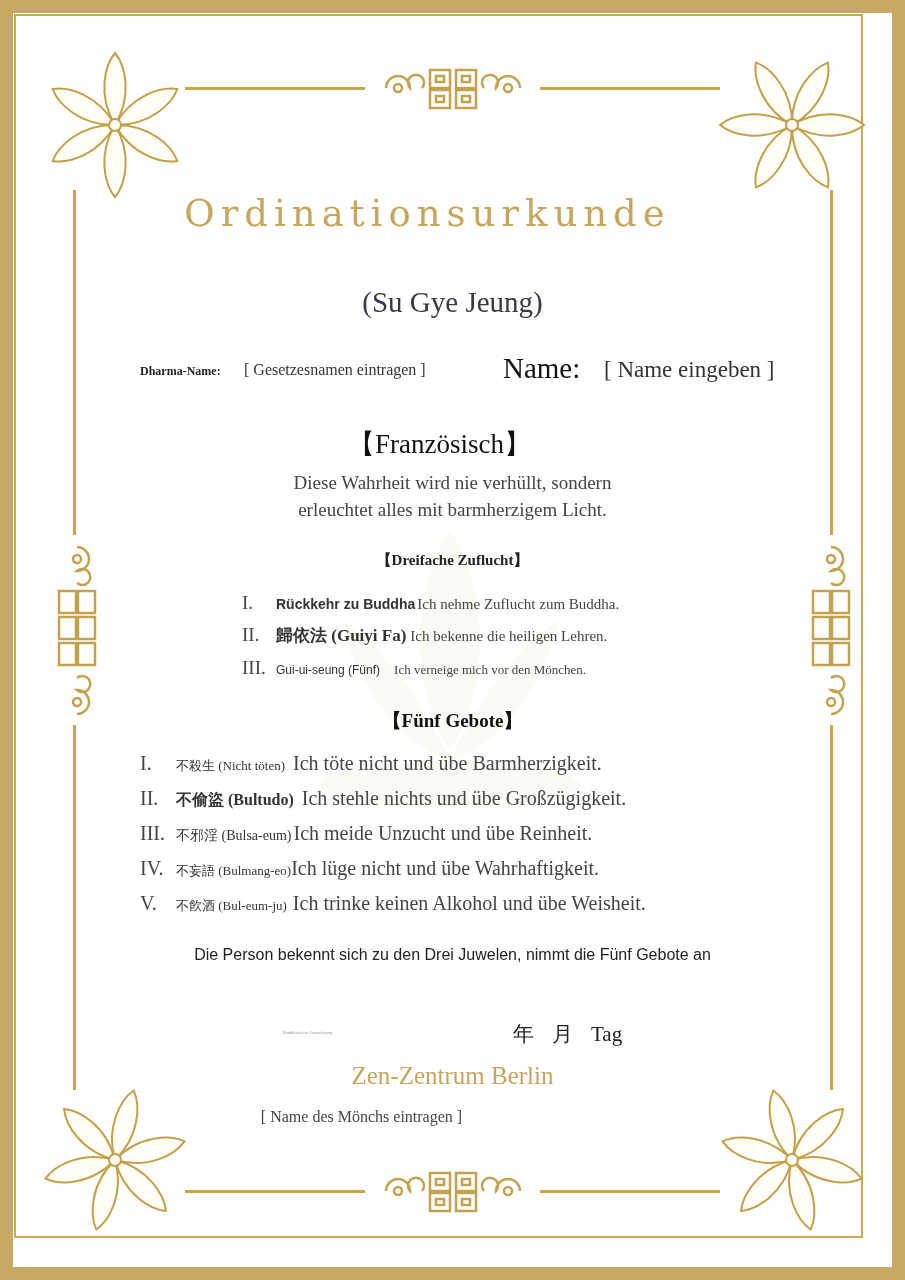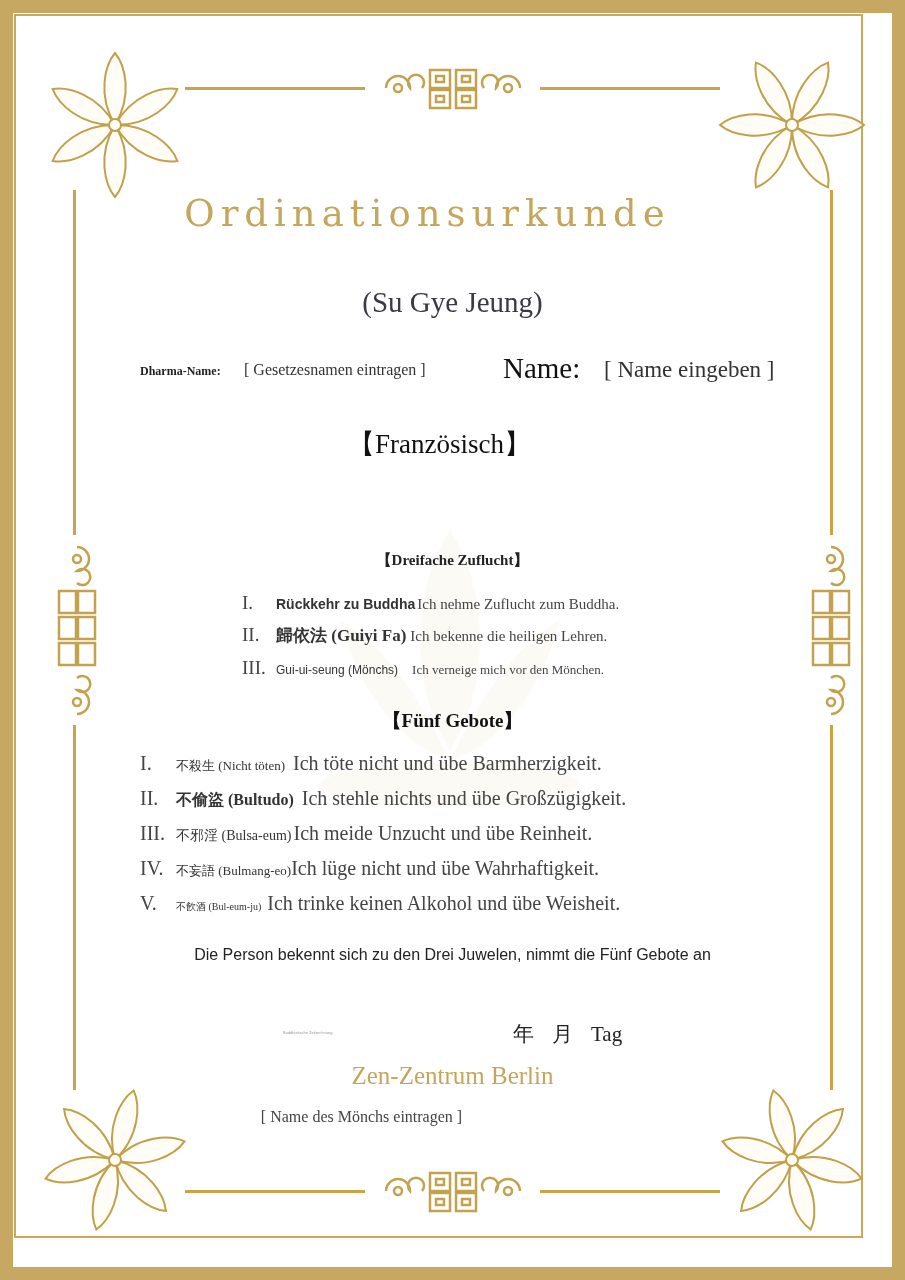--- a/index.html
+++ b/index.html
@@ -157,50 +157,52 @@
 <div class="abs center title">Ordinationsurkunde</div>
 <div class="abs center subtitle">(Su Gye Jeung)</div>
 
 <div class="abs dharma-label">Dharma-Name:</div>
 <div class="abs dharma-val">[ Gesetzesnamen eintragen ]</div>
 <div class="abs name-label">Name:</div>
 <div class="abs name-val">[ Name eingeben ]</div>
 
 <div class="abs center section-lang">【Französisch】</div>
 <div class="abs center intro">
+  <div>Diese Wahrheit wird nie verhüllt, sondern</div>
+  <div>erleuchtet alles mit barmherzigem Licht.</div>
 </div>
 
 <div class="abs center refuge-h">【Dreifache Zuflucht】</div>
 
 <div class="row" style="left:242px;top:592px;">
   <span class="num" style="width:34px;font-size:19px;">I.</span><span style="font-size:14px;font-weight:bold;color:#333;font-family:'Liberation Sans',sans-serif;">Rückkehr zu Buddha</span><span style="font-size:15px;margin-left:2px;">Ich nehme Zuflucht zum Buddha.</span>
 </div>
 <div class="row" style="left:242px;top:624px;">
   <span class="num" style="width:34px;font-size:19px;">II.</span><span style="font-size:17px;font-weight:bold;color:#333;">歸依法 (Guiyi Fa)</span><span style="font-size:15px;margin-left:4px;">Ich bekenne die heiligen Lehren.</span>
 </div>
 <div class="row" style="left:242px;top:657px;">
-  <span class="num" style="width:34px;font-size:19px;">III.</span><span style="font-size:12px;color:#333;font-family:'Liberation Sans',sans-serif;">Gui-ui-seung (Mönchs)</span><span style="font-size:13px;margin-left:14px;">Ich verneige mich vor den Mönchen.</span>
+  <span class="num" style="width:34px;font-size:19px;">III.</span><span style="font-size:12px;color:#333;font-family:'Liberation Sans',sans-serif;">Gui-ui-seung (Fünf)</span><span style="font-size:13px;margin-left:14px;">Ich verneige mich vor den Mönchen.</span>
 </div>
 
 <div class="abs center precepts-h">【Fünf Gebote】</div>
 
 <div class="row" style="left:140px;top:752px;">
   <span class="num" style="width:36px;font-size:20px;">I.</span><span style="font-size:13px;color:#333;">不殺生 (Nicht töten)</span><span style="font-size:20px;margin-left:8px;">Ich töte nicht und übe Barmherzigkeit.</span>
 </div>
 <div class="row" style="left:140px;top:787px;">
   <span class="num" style="width:36px;font-size:20px;">II.</span><span style="font-size:16px;font-weight:bold;color:#333;">不偷盜 (Bultudo)</span><span style="font-size:20px;margin-left:8px;">Ich stehle nichts und übe Großzügigkeit.</span>
 </div>
 <div class="row" style="left:140px;top:822px;">
   <span class="num" style="width:36px;font-size:20px;">III.</span><span style="font-size:14px;color:#333;">不邪淫 (Bulsa-eum)</span><span style="font-size:20px;margin-left:2px;">Ich meide Unzucht und übe Reinheit.</span>
 </div>
 <div class="row" style="left:140px;top:857px;">
   <span class="num" style="width:36px;font-size:20px;">IV.</span><span style="font-size:13px;color:#333;">不妄語 (Bulmang-eo)</span><span style="font-size:20px;margin-left:0;">Ich lüge nicht und übe Wahrhaftigkeit.</span>
 </div>
 <div class="row" style="left:140px;top:892px;">
-  <span class="num" style="width:36px;font-size:20px;">V.</span><span style="font-size:10px;color:#333;">不飮酒 (Bul-eum-ju)</span><span style="font-size:20px;margin-left:6px;">Ich trinke keinen Alkohol und übe Weisheit.</span>
+  <span class="num" style="width:36px;font-size:20px;">V.</span><span style="font-size:13px;color:#333;">不飮酒 (Bul-eum-ju)</span><span style="font-size:20px;margin-left:6px;">Ich trinke keinen Alkohol und übe Weisheit.</span>
 </div>
 
 <div class="abs center closing">
   <div>Die Person bekennt sich zu den Drei Juwelen, nimmt die Fünf Gebote an</div>
 </div>
 
 <div class="abs era">Buddhistische Zeitrechnung</div>
 <div class="abs date">
   <span>年</span><span>月</span><span>Tag</span>
 </div>

